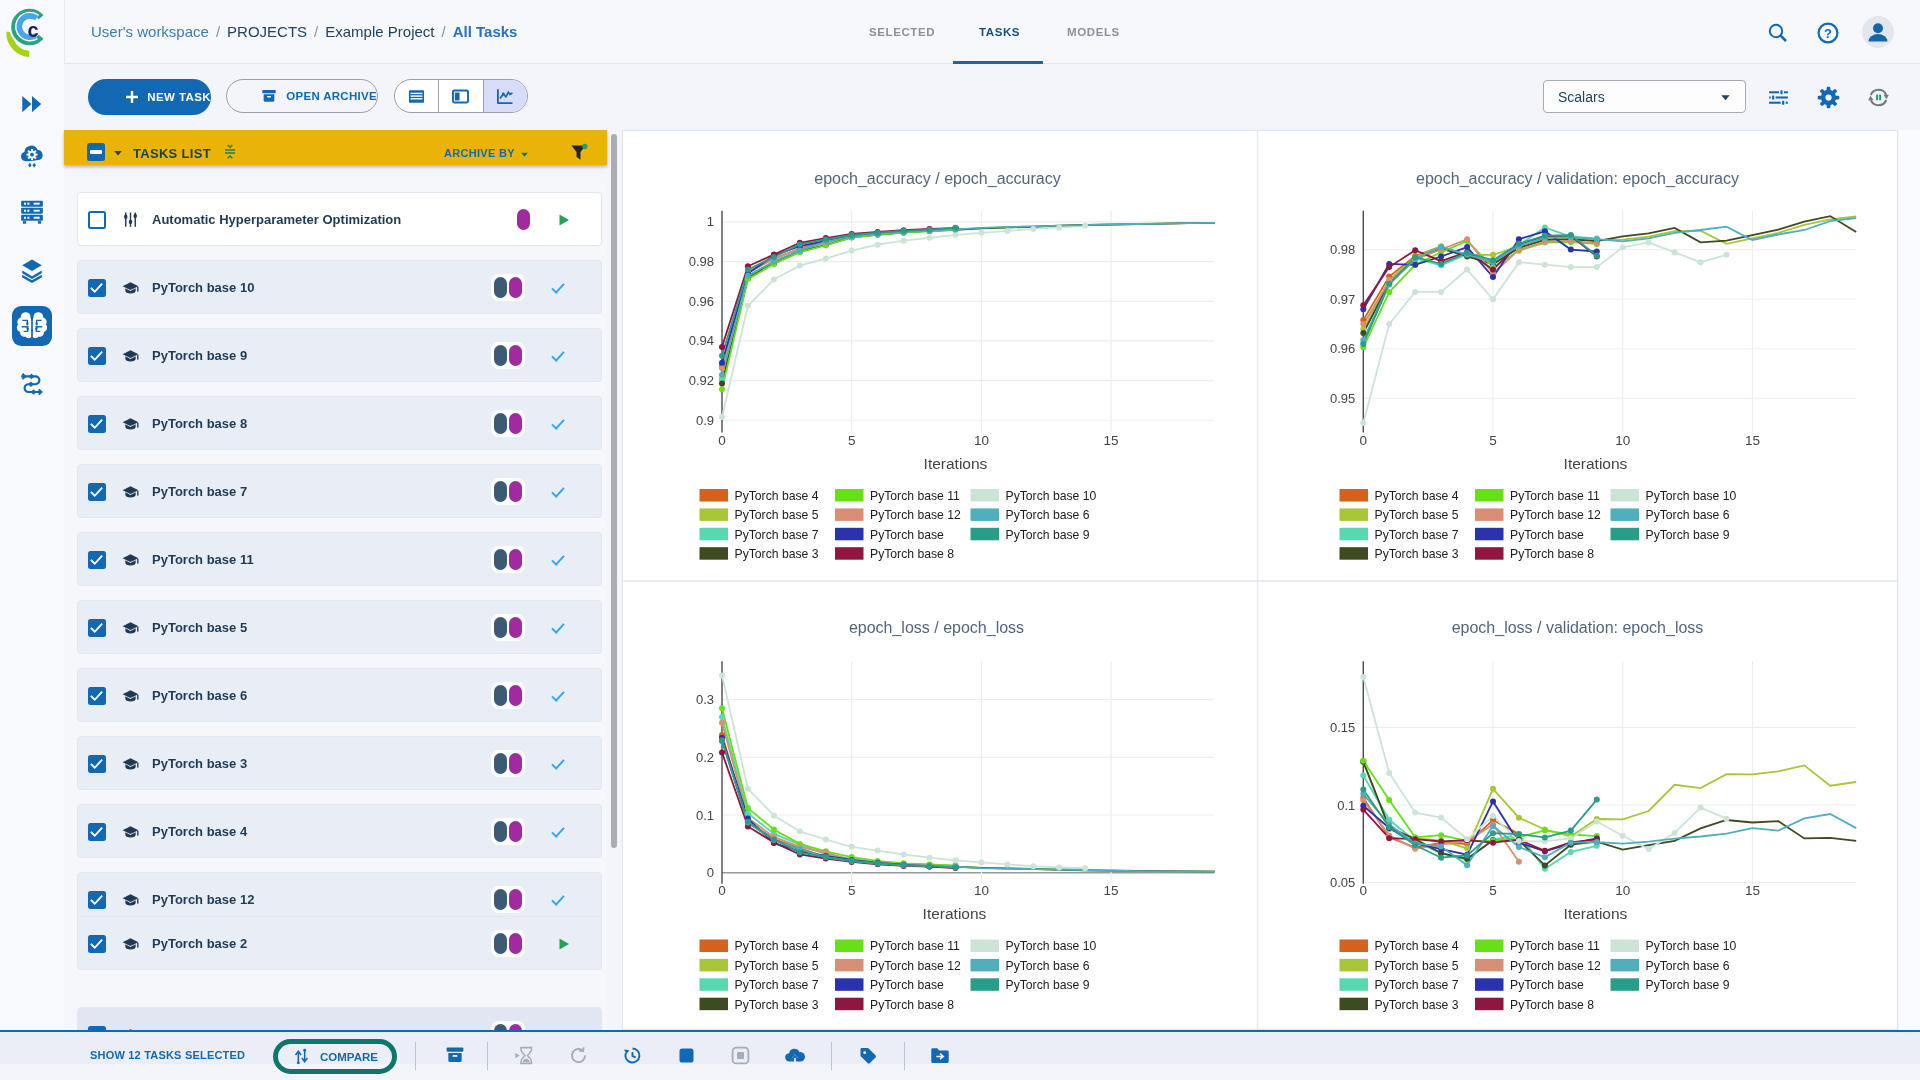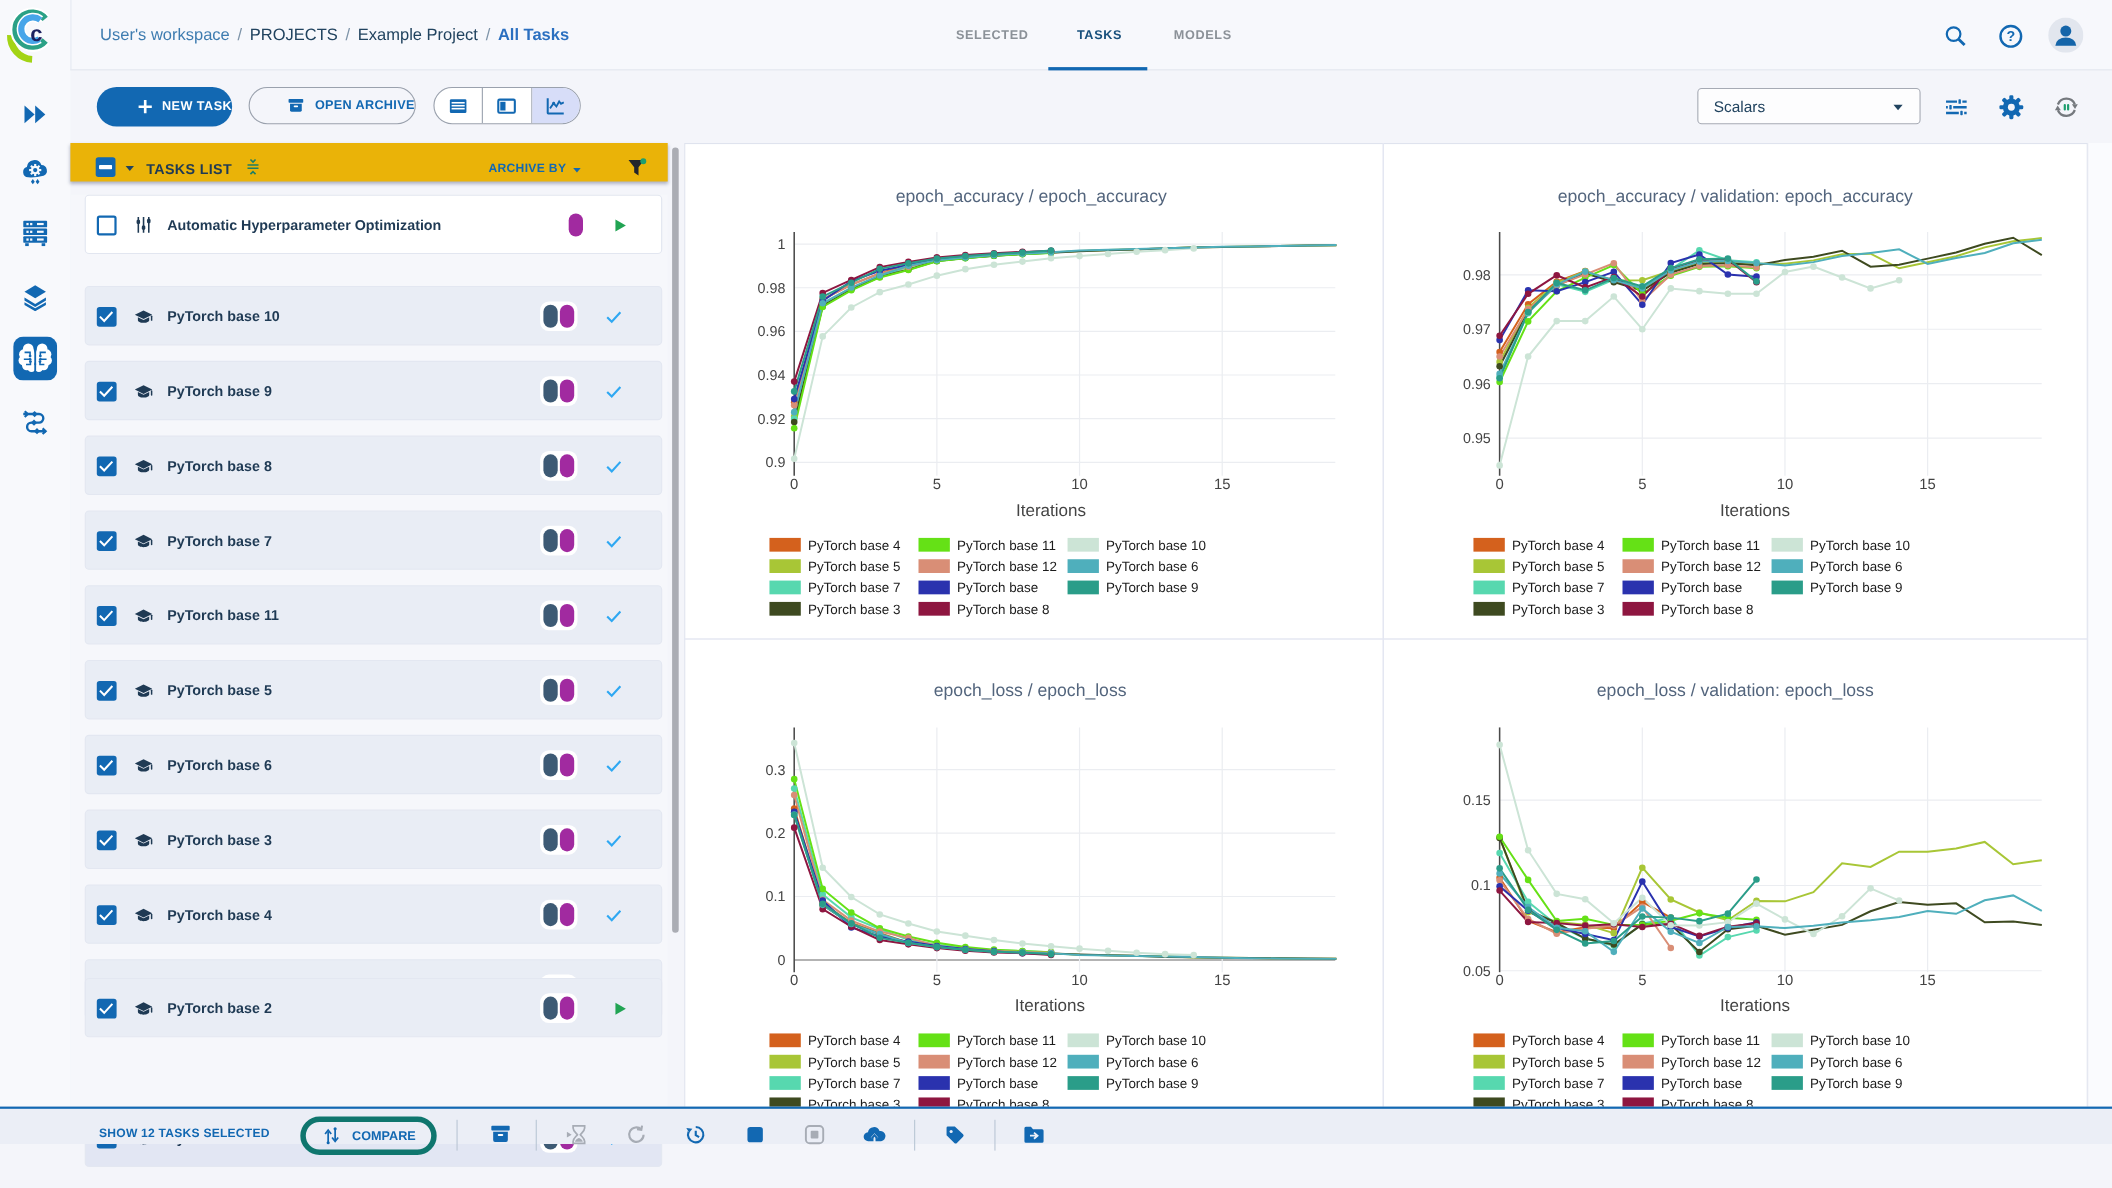--- a/index.html
+++ b/index.html
@@ -21,21 +21,21 @@
 .scalars{position:absolute;left:1543px;top:80px;width:203px;height:33px;background:#fdfdfe;border:1px solid #a6aab4;border-radius:4px;display:flex;align-items:center;padding:0 14px;font-size:14px;color:#21435f}
 .tasklist-hd{position:absolute;left:64px;top:130px;width:543px;height:35px;background:#eab308;box-shadow:0 2px 3px rgba(90,100,130,.45)}
 .card{position:absolute;left:77px;width:525px;height:54px;border-radius:4px;background:#e9edf5;border:1px solid #e3e7f1}
 .card.white{background:#fff;border:1px solid #e2e6f0}
 .card .name{position:absolute;left:74px;top:19px;font-size:13px;font-weight:700;color:#1F3A54;white-space:nowrap}
 .pillbox{position:absolute;right:76px;top:13px;background:#fff;border-radius:8px;padding:3px;display:flex;gap:2px}
 .pill{width:13px;height:21px;border-radius:6.5px}
 .pill.dark{background:#3D5A74}
 .pill.mag{background:#A12AA0}
 .chk{position:absolute;left:10px;top:18px;width:18px;height:18px;border-radius:2.5px;background:#1268B2}
-.footer{position:absolute;left:0;top:1006px;width:1920px;height:34px;background:#ebeef6;border-top:2px solid #1268B2}
+.footer{position:absolute;left:0;top:1030px;width:1920px;height:34px;background:#ebeef6;border-top:2px solid #1268B2}
 .fdiv{position:absolute;top:10px;width:1px;height:28px;background:#b9c6d4}
 .chartbox{position:absolute;left:621.5px;top:130px;width:1276px;height:900px;background:#fff;border:1px solid #dfe3ee}
 .scrollbar{position:absolute;left:611px;top:134px;width:6px;height:714px;border-radius:3px;background:#abadb4}
 .rightstrip{position:absolute;left:1898.5px;top:130px;width:21.5px;height:900px;background:#fafbfe}
 </style></head><body>
 <div class="sidebar">
 <svg width="56" height="58" viewBox="0 0 56 58" style="position:absolute;left:0px;top:1px">
       <path d="M 9.5 31 A 21 21 0 0 0 29.2 52.9" fill="none" stroke="#a3d415" stroke-width="6.2"></path>
       <path d="M 41.1 16.2 A 15.2 15.2 0 1 0 41.1 35.8" fill="none" stroke="#fff" stroke-width="10"></path>
       <path d="M 41.1 16.2 A 15.2 15.2 0 1 0 41.1 35.8" fill="none" stroke="#2ba186" stroke-width="6.2"></path>
@@ -882,21 +882,21 @@
     </svg>
 <div style="position:absolute;left:380px;top:17px;font-size:11px;font-weight:700;color:#1268B2;letter-spacing:.3px">ARCHIVE BY</div>
 <svg width="9" height="9" viewBox="0 0 10 10" style="position:absolute;left:456px;top:20px">
       <path d="M1.2 3 L5 7.5 L8.8 3 Z" fill="#1268B2"></path>
     </svg>
 <svg width="19" height="19" viewBox="0 0 24 24" style="position:absolute;left:505px;top:13px">
       <path d="M3 3 H21 L14.5 11.5 V21 L9.5 17.5 V11.5 Z" fill="#23252b"></path>
       <circle cx="20" cy="4.5" r="3.4" fill="#1E9E6E"></circle>
     </svg>
 </div>
-<div class="card white" style="top:177px;">
+<div class="card white" style="top:192px;">
 <div class="chk" style="background:#fff;border:2px solid #1268B2"></div>
 <svg width="19" height="19" viewBox="0 0 24 24" style="position:absolute;left:43px;top:17px">
       <path d="M6 3 V21 M12 3 V21 M18 3 V21" stroke="#1F3A54" stroke-width="1.8"></path>
       <rect x="4" y="6" width="4" height="5" rx="1.5" fill="#1F3A54"></rect>
       <rect x="10" y="12.5" width="4" height="5" rx="1.5" fill="#1F3A54"></rect>
       <rect x="16" y="5" width="4" height="5" rx="1.5" fill="#1F3A54"></rect>
     </svg>
 <div class="name">Automatic Hyperparameter Optimization</div>
 <div class="pillbox" style="right:68px">
       <div class="pill mag"></div>
@@ -1088,21 +1088,21 @@
     </svg>
 <div class="name">PyTorch base 12</div>
 <div class="pillbox" style="">
       <div class="pill dark"></div>
       <div class="pill mag"></div>
     </div>
 <svg width="18" height="18" viewBox="0 0 24 24" style="position:absolute;left:471px;top:18px">
       <path d="M4 12.5 L9.5 18 L20 6.5" fill="none" stroke="#2FA8F2" stroke-width="2.6"></path>
     </svg>
 </div>
-<div class="card" style="top:889px;">
+<div class="card" style="top:916px;">
 <div class="chk"></div>
 <svg width="17" height="17" viewBox="0 0 24 24" style="position:absolute;left:10px;top:18px">
       <path d="M4 12.5 L9.5 18 L20 6.5" fill="none" stroke="#fff" stroke-width="2.6"></path>
     </svg>
 <svg width="19" height="19" viewBox="0 0 24 24" style="position:absolute;left:43px;top:18px">
       <path d="M12 4 L22 9 L12 14 L2 9 Z" fill="#1F3A54"></path>
       <path d="M5.5 11.8 V15.2 C 5.5 16.8 8.4 18.2 12 18.2 C 15.6 18.2 18.5 16.8 18.5 15.2 V11.8 L12 15 Z" fill="#1F3A54"></path>
       <rect x="20.4" y="9.8" width="1.7" height="6.2" rx="0.8" fill="#1F3A54"></rect>
     </svg>
 <div class="name">PyTorch base 2</div>

